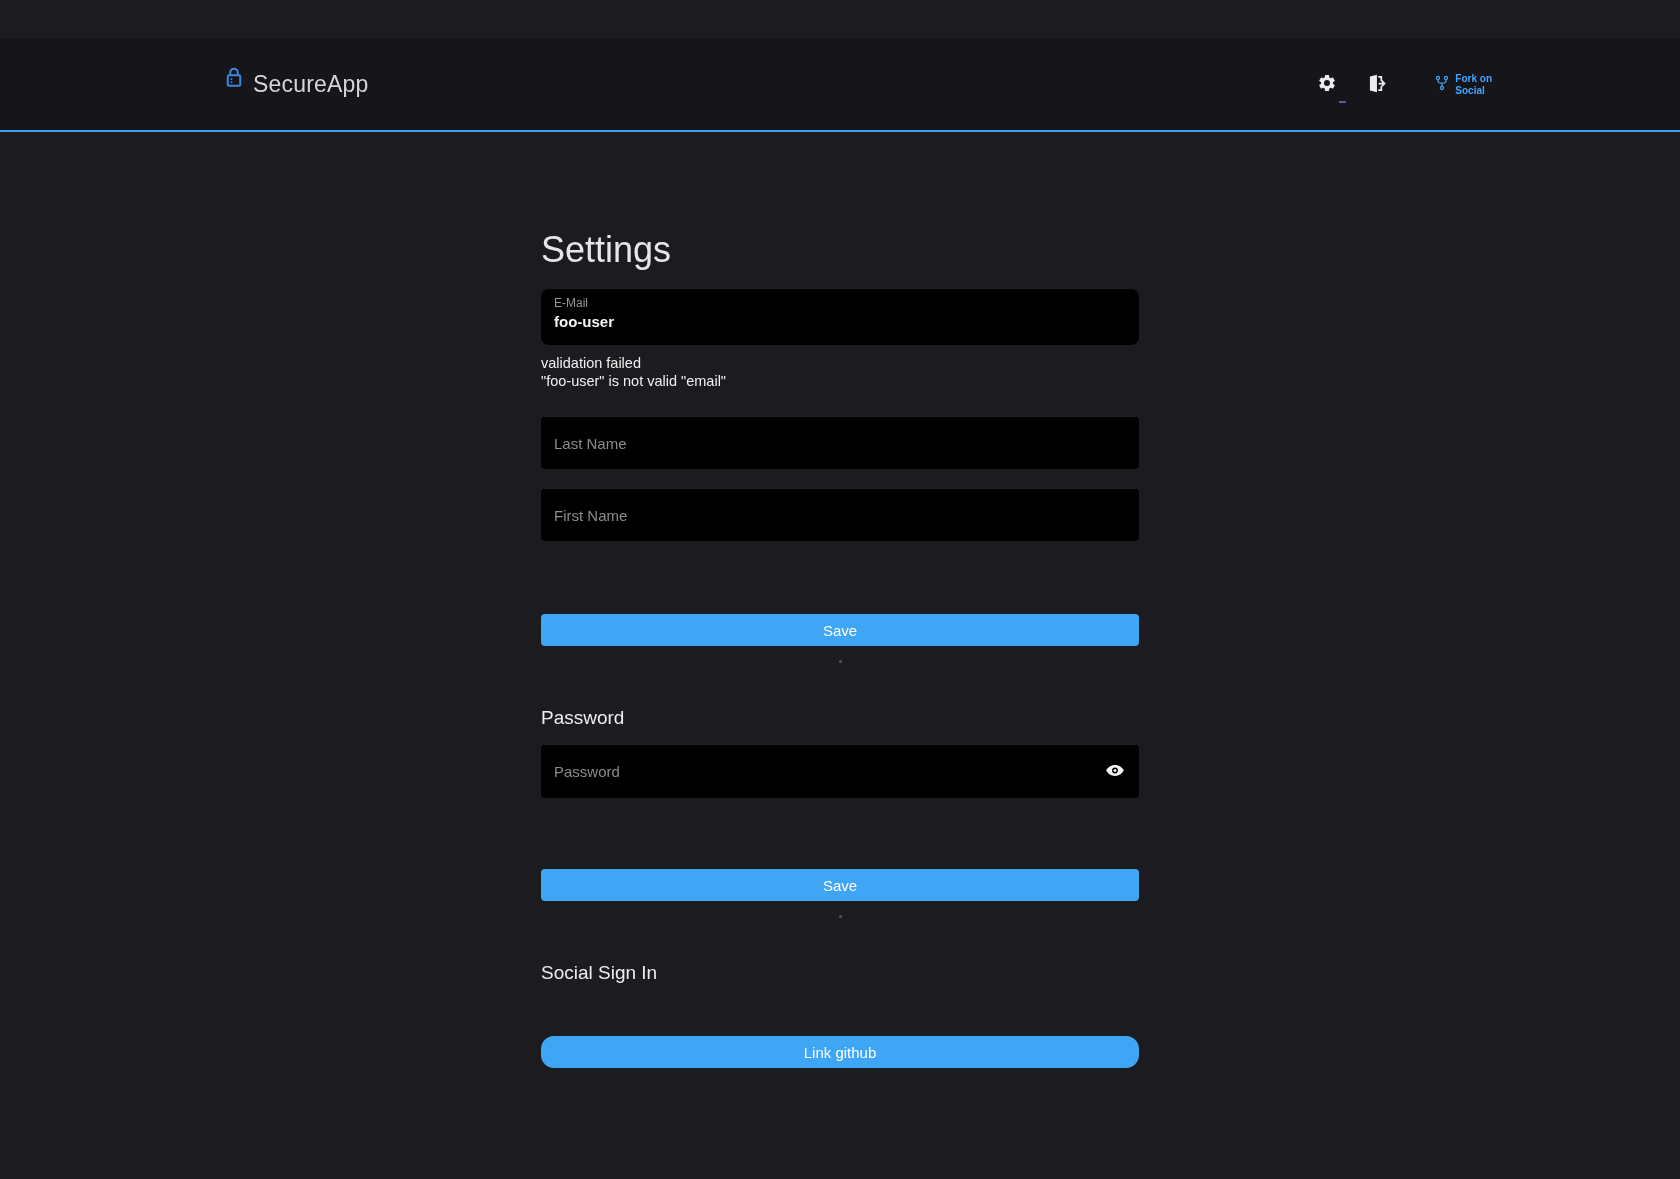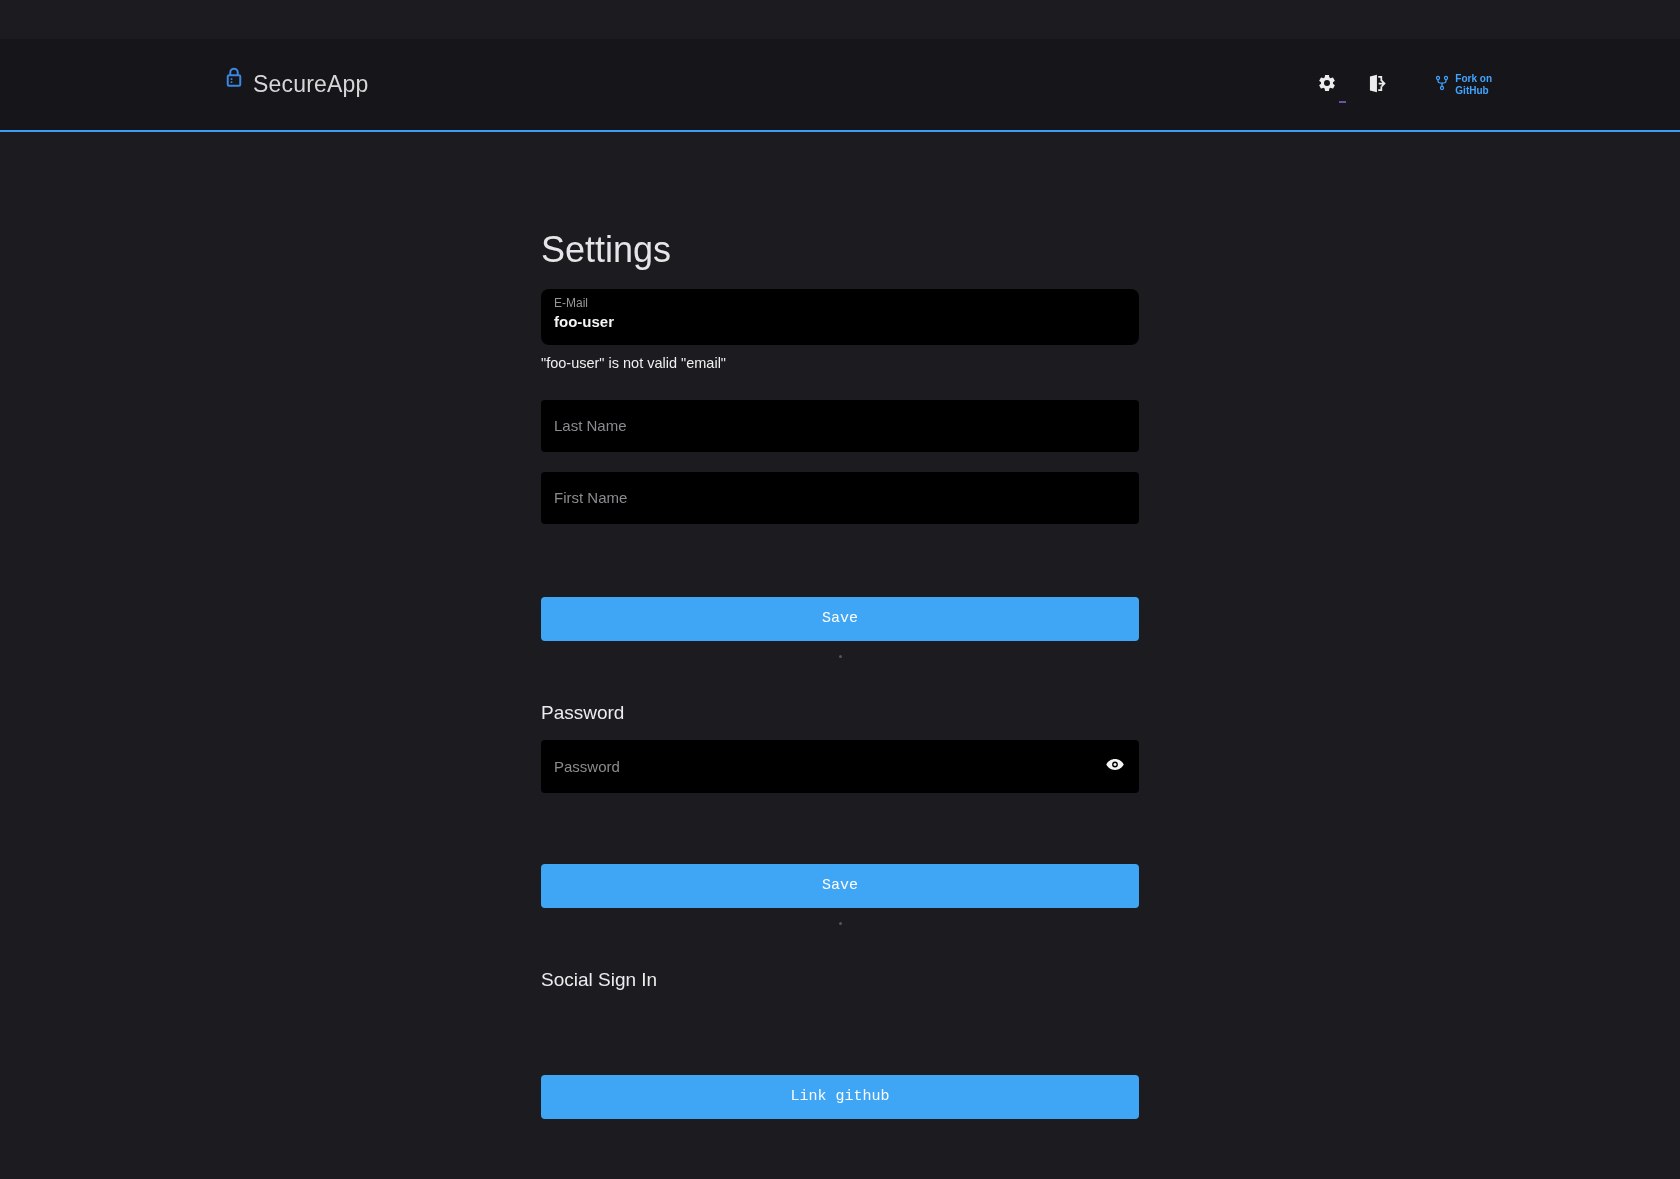--- a/index.html
+++ b/index.html
@@ -78,28 +78,28 @@
   .last-name  { margin-top:27px; }
 
   .password-wrap { margin-top:16px; position:relative; }
   .password-wrap input.text-input { height:53px; padding-right:44px; }
   .eye-btn {
     position:absolute; right:12px; top:50%; transform:translateY(-50%);
     background:none; border:none; cursor:pointer; display:flex; padding:2px;
   }
 
   .btn {
-    display:block; width:100%; height:44px;
+    display:block; width:100%; height:32px;
     background:#3fa6f6; color:#fdfdfd;
     border:none; border-radius:4px; cursor:pointer;
-    font-size:15px; font-family:Liberation Mono, monospace;
+    font-size:15px; font-family:Liberation Sans, sans-serif;
   }
   .btn-save1 { margin-top:73px; }
   .btn-save2 { margin-top:71px; }
-  .btn-link  { margin-top:84px; }
+  .btn-link  { margin-top:52px;border-radius:13px; }
 
   .divider-dot {
     width:3px; height:3px; border-radius:50%;
     background:#56565b; margin:14px auto 0 auto;
   }
 </style>
 </head>
 <body>
 
 <header class="app-header">
@@ -137,36 +137,37 @@
       <span>
         <svg width="16" height="18" viewBox="0 0 24 24" fill="none" stroke="#41a4ff" stroke-width="1.9">
           <circle cx="6" cy="4.5" r="2.3"></circle>
           <circle cx="18" cy="4.5" r="2.3"></circle>
           <circle cx="12" cy="19.5" r="2.3"></circle>
           <path d="M6 6.8V9c0 2.2 2.5 3.2 6 3.2s6-1 6-3.2V6.8M12 12.2v5"></path>
         </svg>
       </span>
       <span class="fork-text">
         <span>Fork on</span><br>
-        <span>GitHub</span>
+        <span>Social</span>
       </span>
     </a>
   </div>
 </header>
 
 <main class="content">
   <h1 class="page-title">Settings</h1>
 
 
   <div class="field email-field">
     <span class="inner-label">E-Mail</span>
     <input type="text" value="foo-user" style="">
   </div>
 
   <div class="validation">
+    <div>validation failed</div>
     <div>"foo-user" is not valid "email"</div>
   </div>
 
   <input type="text" class="text-input last-name" placeholder="Last Name" style="">
   <input type="text" class="text-input first-name" placeholder="First Name" style="">
 
   <button class="btn btn-save1">Save</button>
   <div class="divider-dot"></div>
 
   <h2 class="section-heading h-password">Password</h2>

